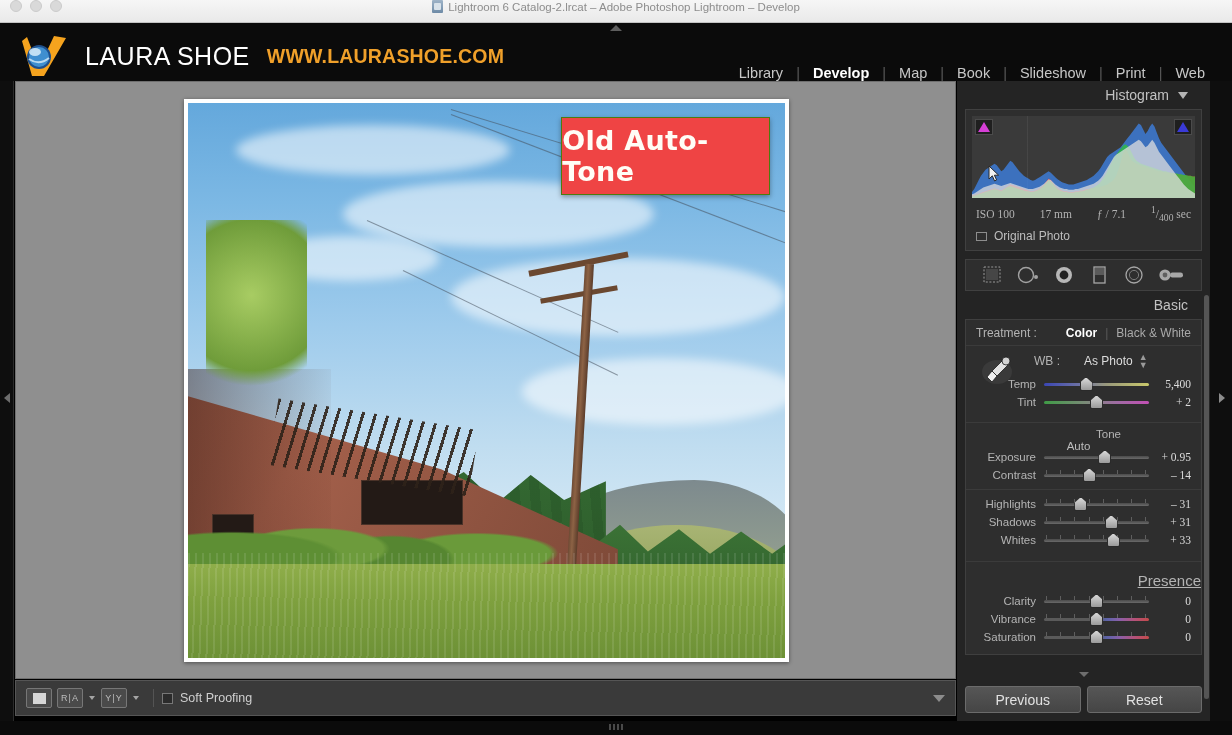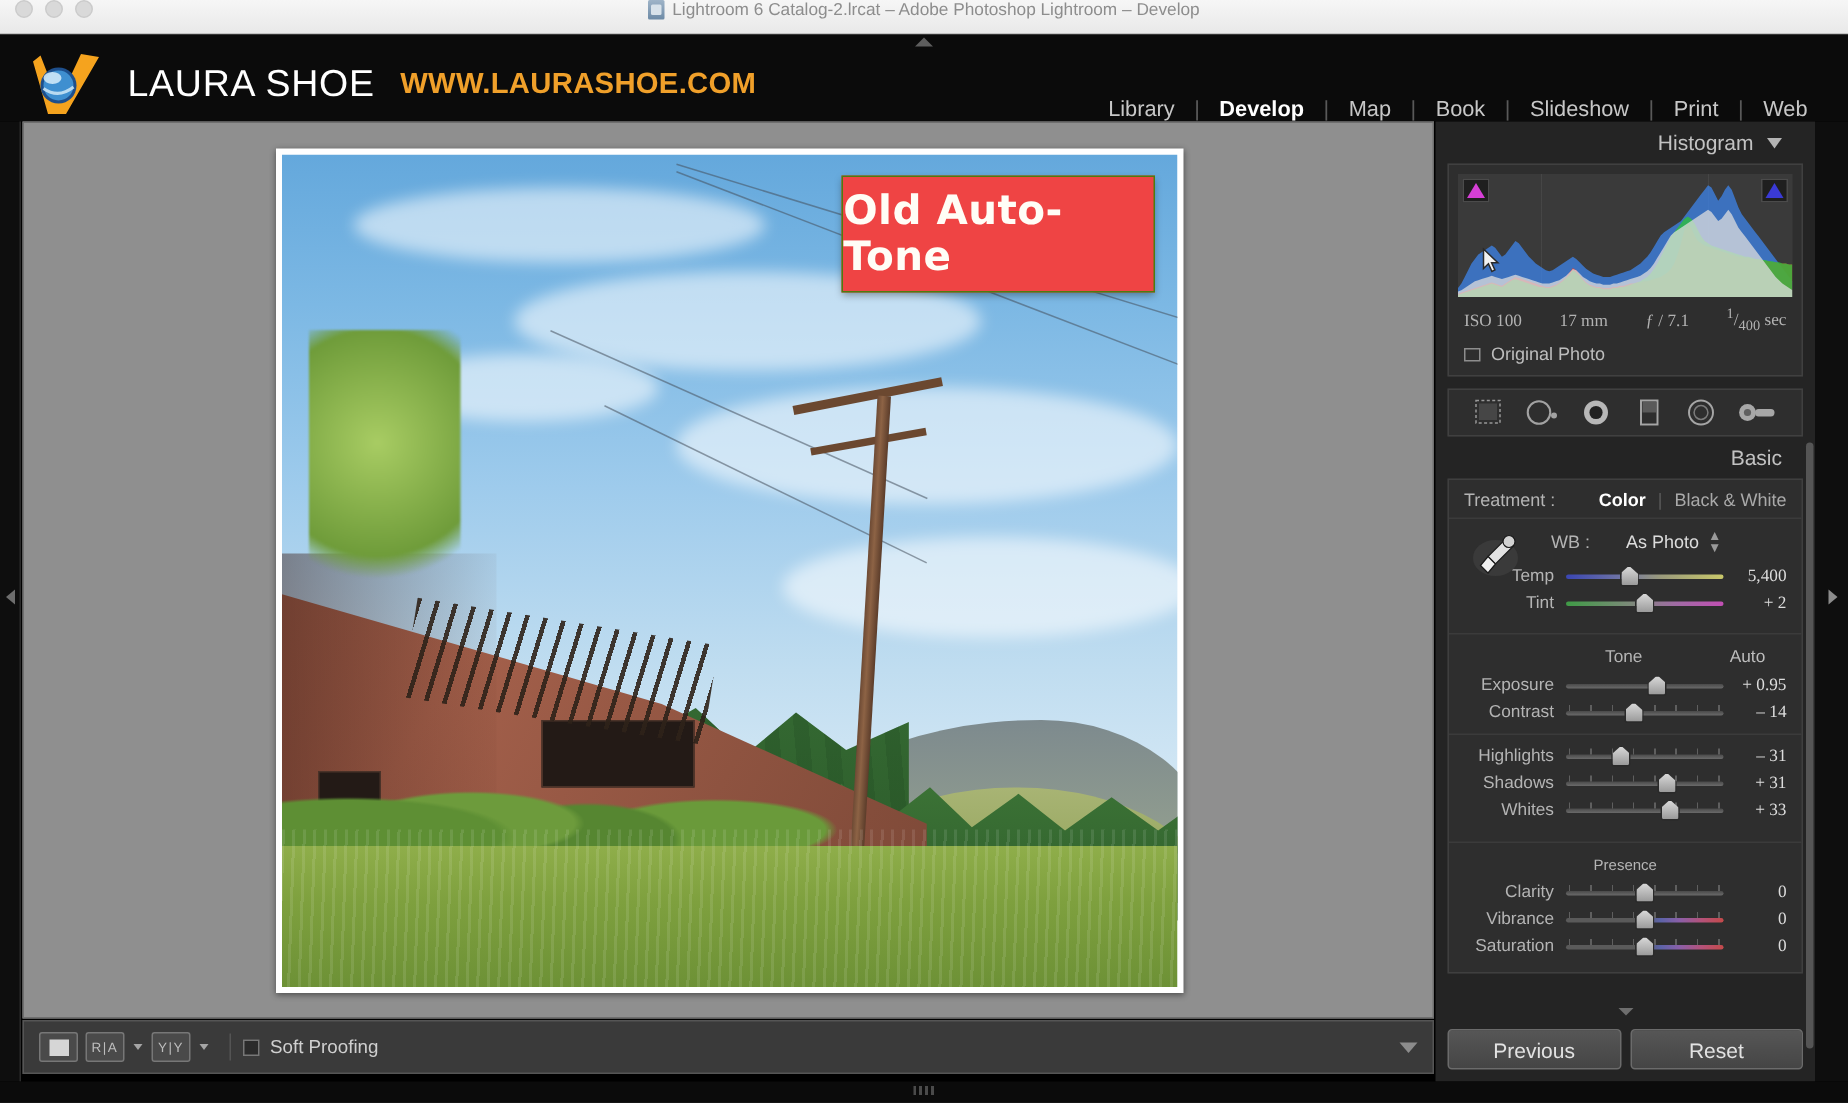--- a/index.html
+++ b/index.html
@@ -323,27 +323,27 @@
     position: absolute; top: 0px; width: 13px; height: 14px; margin-left: -6.5px;
     background: linear-gradient(#d8d8d8, #9a9a9a);
     border: 1px solid #2a2a2a;
     clip-path: polygon(50% 0%, 100% 42%, 100% 100%, 0% 100%, 0% 42%);
     border-radius: 2px;
   }
   .val { width: 42px; text-align: right; color: #dcdcdc; font-size: 11.5px; font-family: "Liberation Serif", serif; }
 
   .tone-head {
     display: flex; align-items: center; font-size: 11.5px; color: #b4b4b4;
-    height: 20px; padding: 0 10px 0 0;
+    height: 20px; padding: 0 10px 0 0; flex-direction: column;
   }
   .tone-head .tone-label { flex: 1; text-align: center; padding-left: 60px; }
   .tone-head .auto-label { width: 52px; text-align: center; color: #bdbdbd; }
   .divider-line { height: 1px; background: #3b3b3b; margin: 5px 0; }
 
-  .presence-head { text-align: center; font-size: 10px; color: #b4b4b4; padding: 5px 0 3px 0; }
+  .presence-head { text-align: right; font-size: 15px; color: #b4b4b4; padding: 5px 0 3px 0; text-decoration: underline; }
 
   .bottom-buttons {
     position: absolute; left: 8px; right: 8px; bottom: 8px;
     display: flex; gap: 6px;
   }
   .pbtn {
     flex: 1; height: 27px; background: linear-gradient(#565656, #454545);
     border: 1px solid #6b6b6b; border-radius: 3px;
     color: #e2e2e2; font-size: 14px; display: flex;
     align-items: center; justify-content: center;

